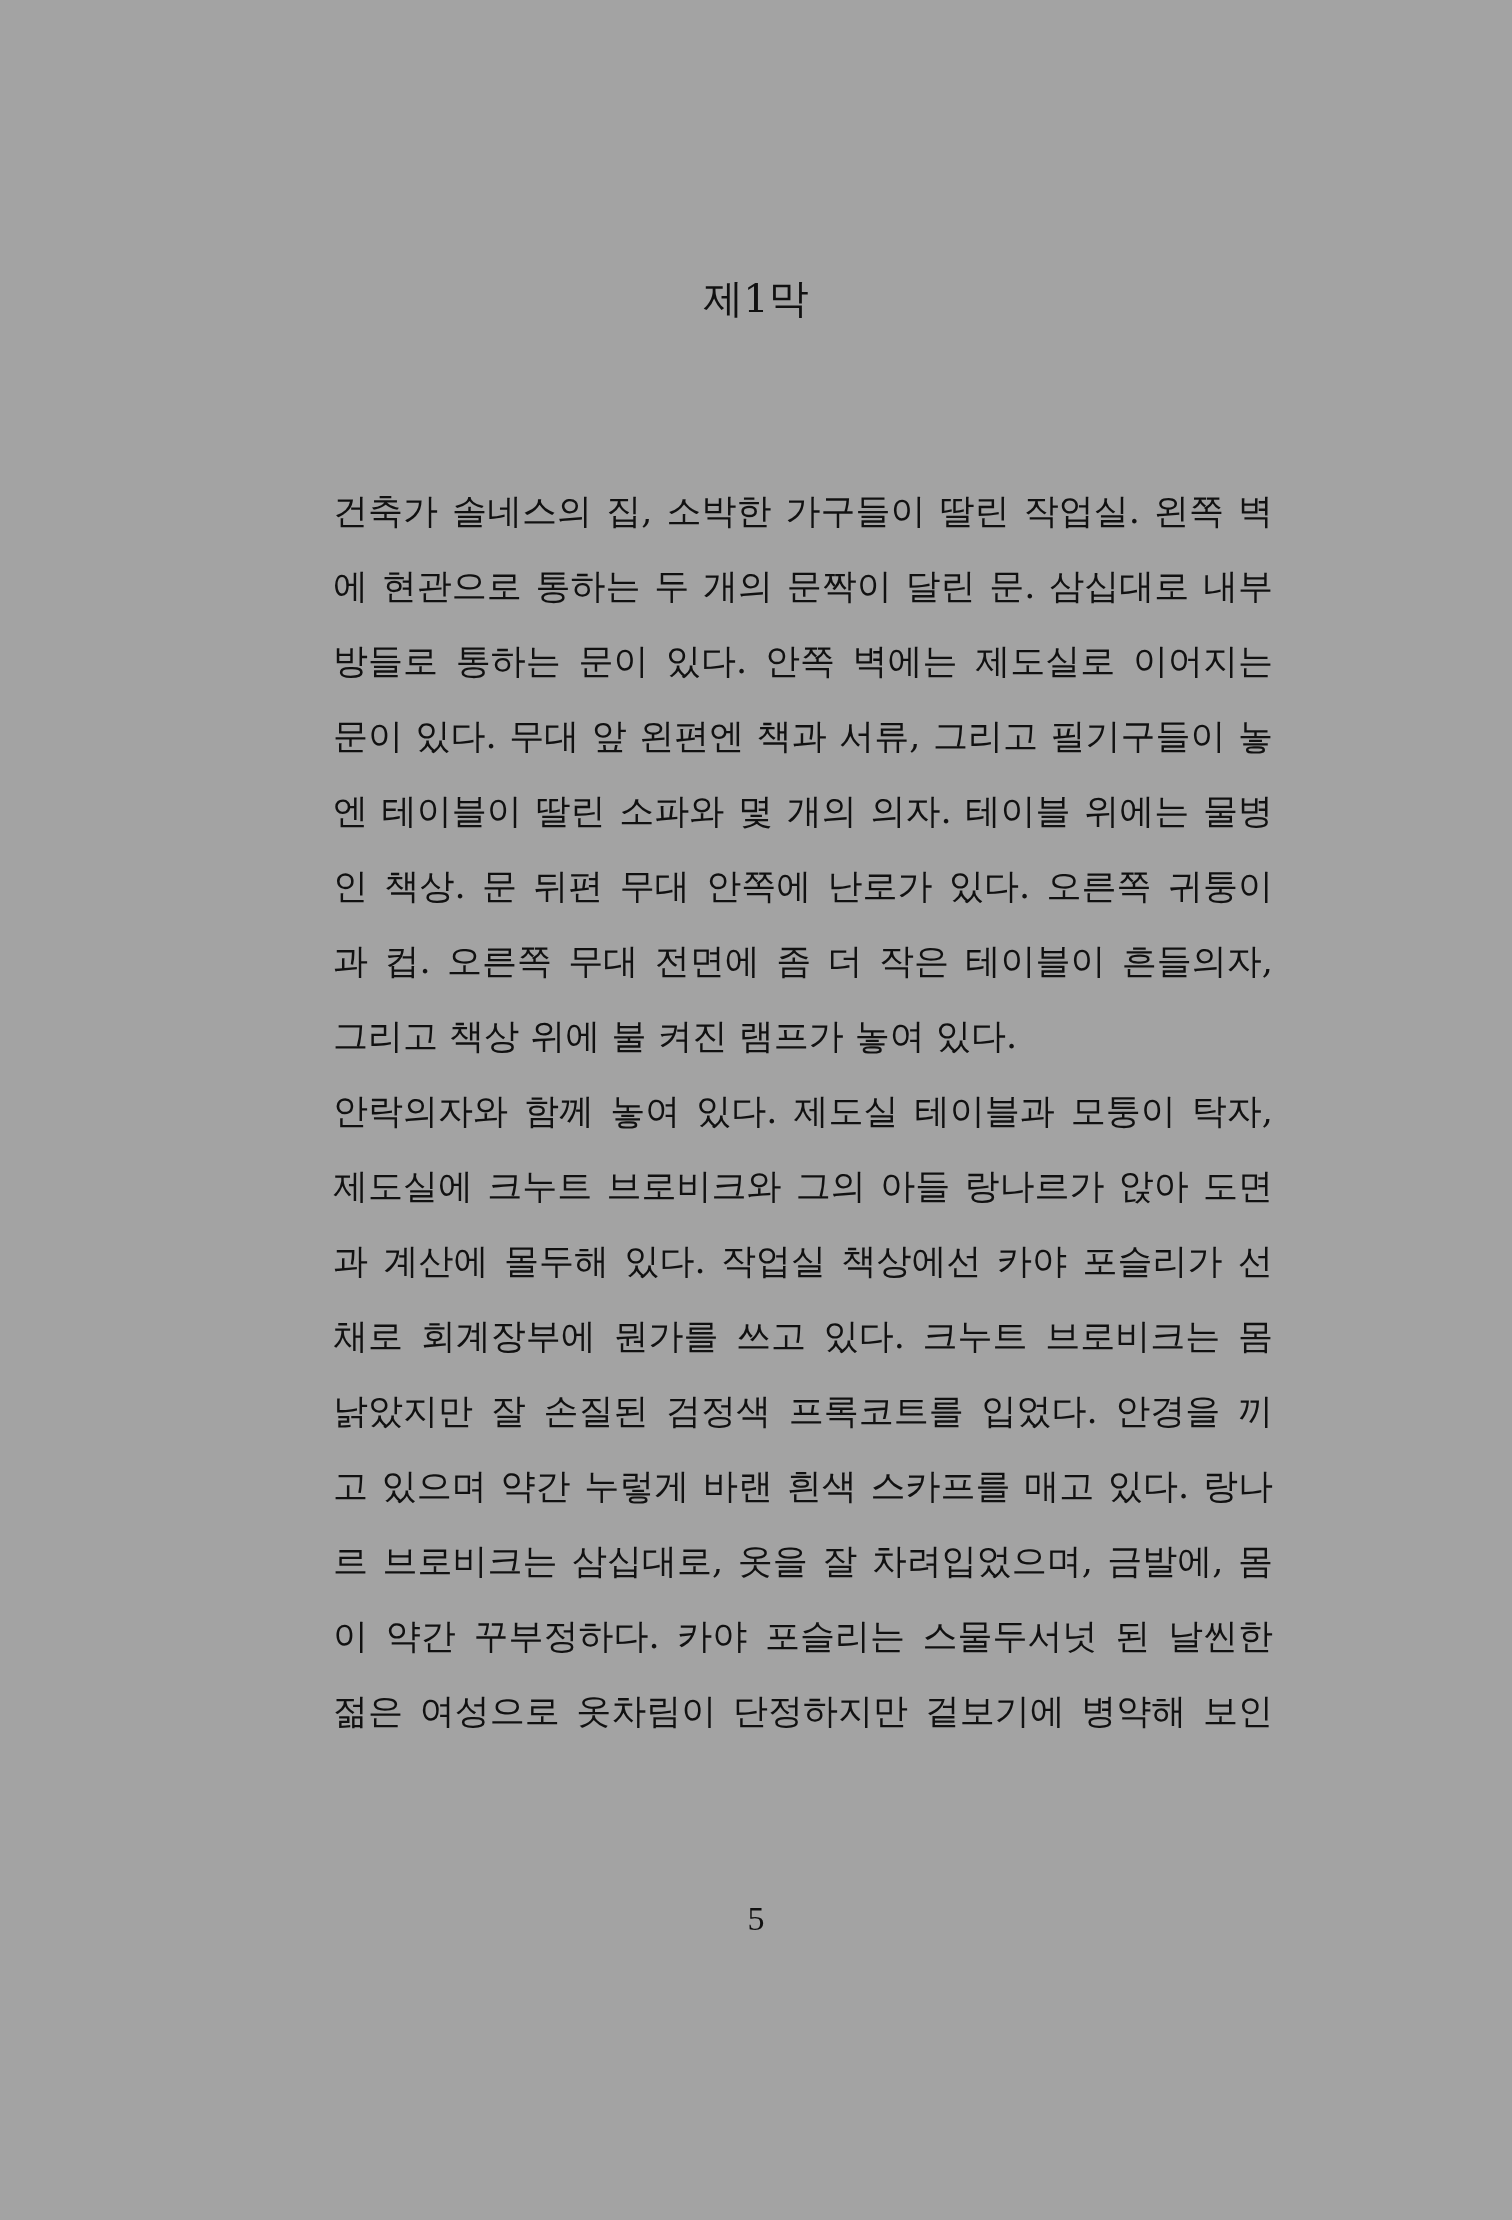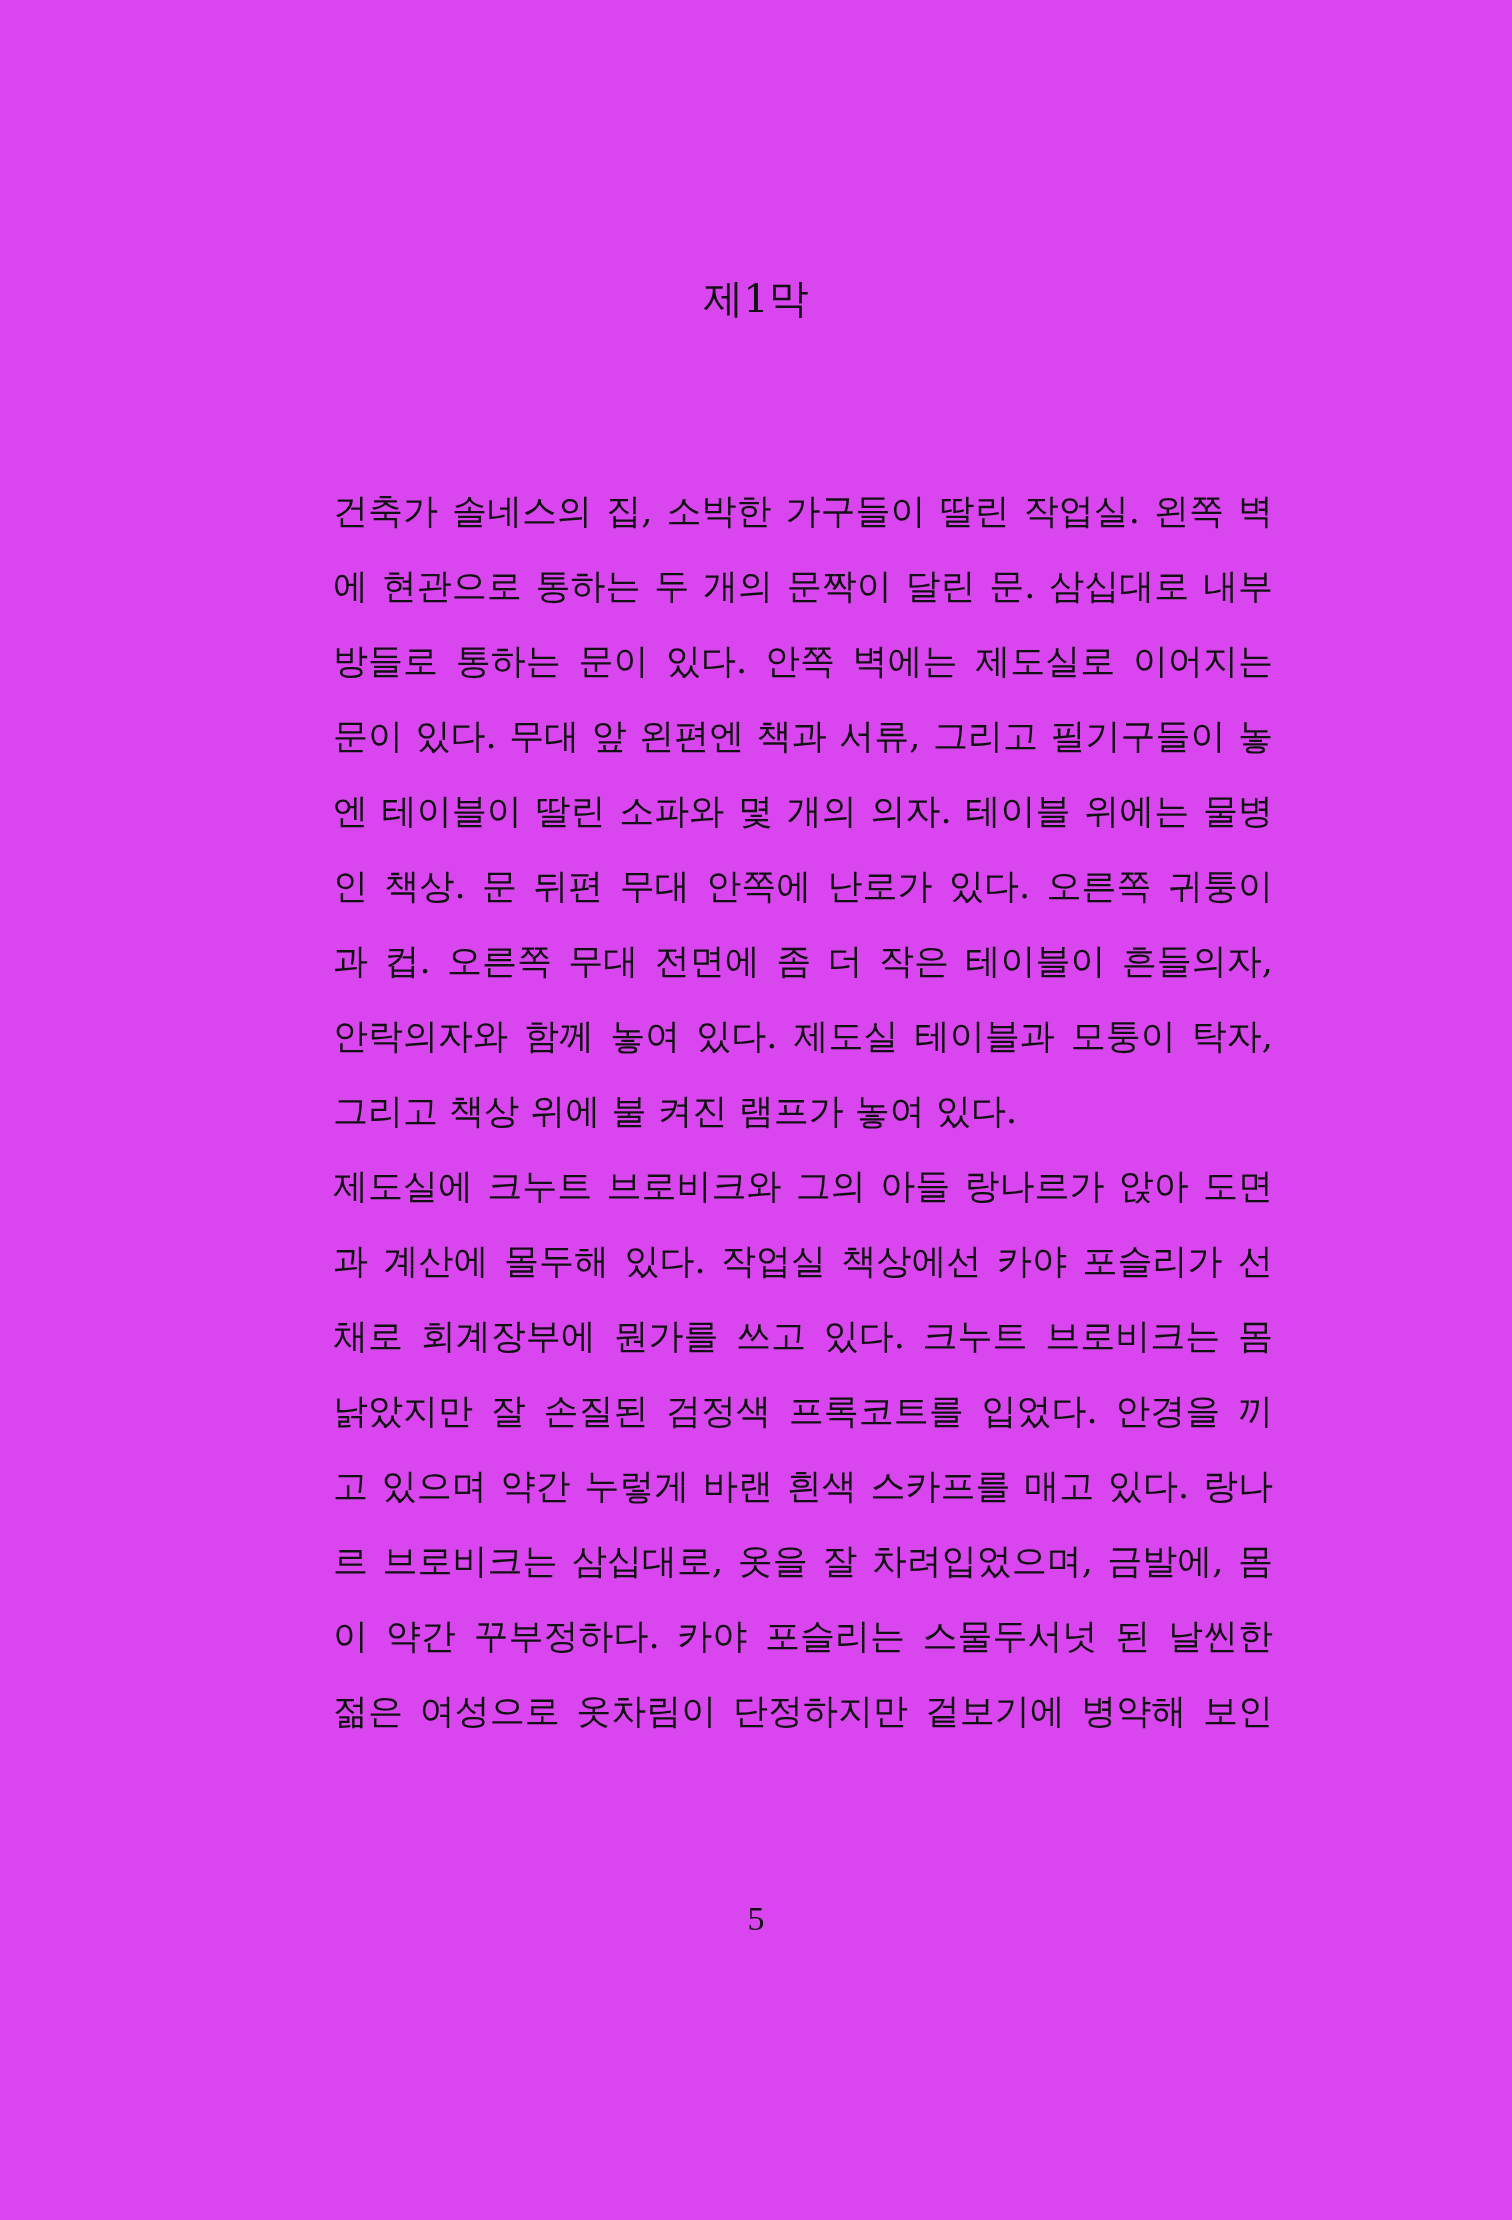--- a/index.html
+++ b/index.html
@@ -13,21 +13,21 @@
       position: relative;
       overflow: hidden;
       font-family: "DejaVu Serif", "Liberation Serif", serif;
       color: #1a1a1a;
     }
     .page {
       position: absolute;
       left: 0; top: 0;
       width: 1512px;
       height: 2220px;
-      background: #d946ef;
+      background: #a3a3a3;
     }
     .chapter-title {
       position: absolute;
       left: 0;
       width: 1512px;
       top: 268px;
       text-align: center;
       font-size: 40px;
       line-height: 60px;
       letter-spacing: 0px;
@@ -74,22 +74,22 @@
   <div class="body-text">
 
     <div>
       <span class="line">건축가 솔네스의 집, 소박한 가구들이 딸린 작업실. 왼쪽 벽</span>
       <span class="line">에 현관으로 통하는 두 개의 문짝이 달린 문. 삼십대로 내부</span>
       <span class="line">방들로 통하는 문이 있다. 안쪽 벽에는 제도실로 이어지는</span>
       <span class="line">문이 있다. 무대 앞 왼편엔 책과 서류, 그리고 필기구들이 놓</span>
       <span class="line">엔 테이블이 딸린 소파와 몇 개의 의자. 테이블 위에는 물병</span>
       <span class="line">인 책상. 문 뒤편 무대 안쪽에 난로가 있다. 오른쪽 귀퉁이</span>
       <span class="line">과 컵. 오른쪽 무대 전면에 좀 더 작은 테이블이 흔들의자,</span>
+      <span class="line last">그리고 책상 위에 불 켜진 램프가 놓여 있다.</span>
       <span class="line">안락의자와 함께 놓여 있다. 제도실 테이블과 모퉁이 탁자,</span>
-      <span class="line last">그리고 책상 위에 불 켜진 램프가 놓여 있다.</span>
     </div>
 
     <div>
       <span class="line">제도실에 크누트 브로비크와 그의 아들 랑나르가 앉아 도면</span>
       <span class="line">과 계산에 몰두해 있다. 작업실 책상에선 카야 포슬리가 선</span>
       <span class="line">채로 회계장부에 뭔가를 쓰고 있다. 크누트 브로비크는 몸</span>
       <span class="line">낡았지만 잘 손질된 검정색 프록코트를 입었다. 안경을 끼</span>
       <span class="line">고 있으며 약간 누렇게 바랜 흰색 스카프를 매고 있다. 랑나</span>
       <span class="line">르 브로비크는 삼십대로, 옷을 잘 차려입었으며, 금발에, 몸</span>
       <span class="line">이 약간 꾸부정하다. 카야 포슬리는 스물두서넛 된 날씬한</span>

